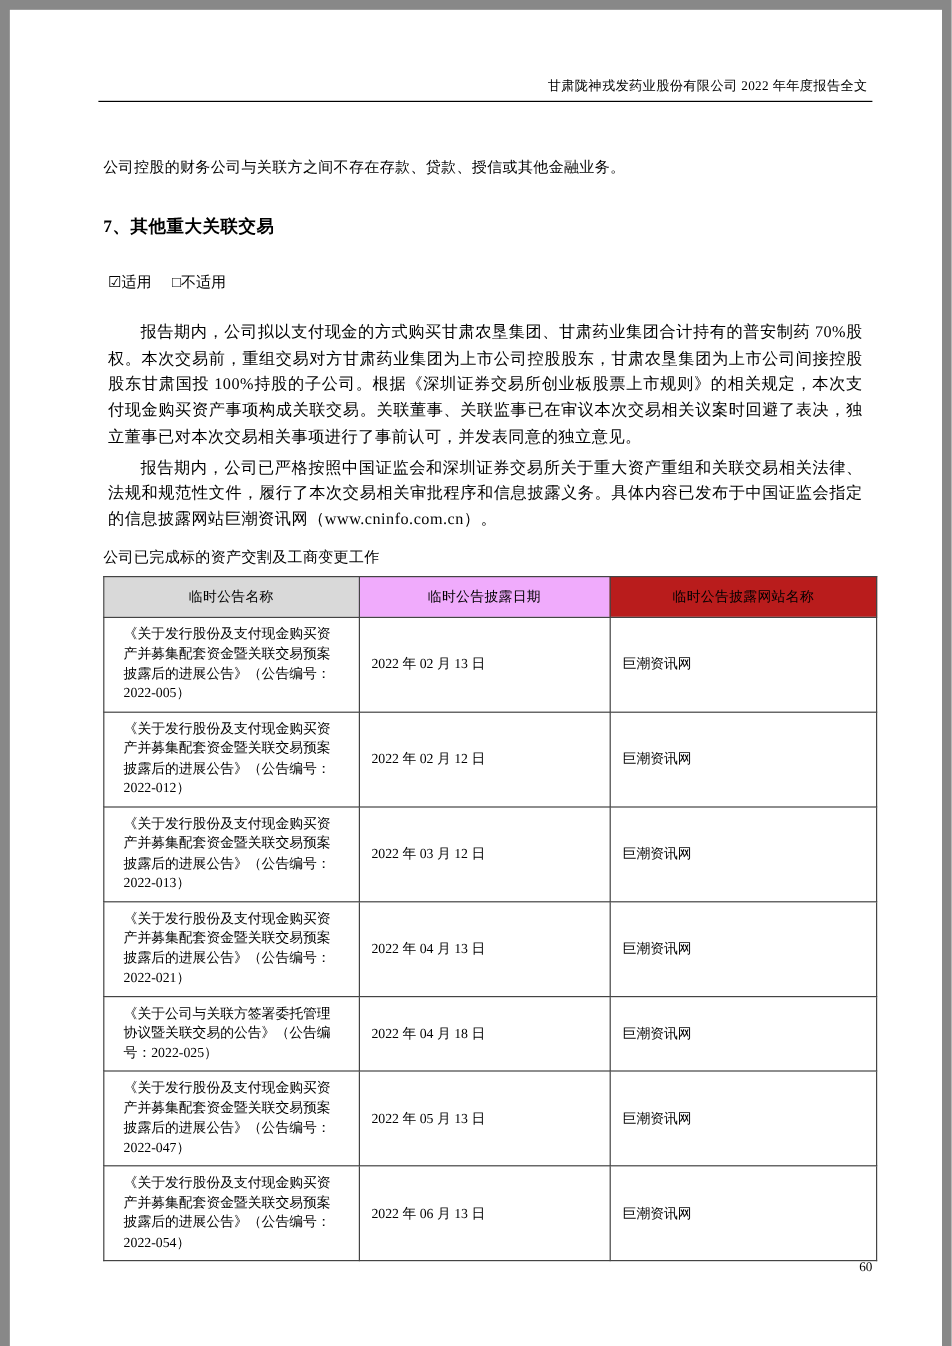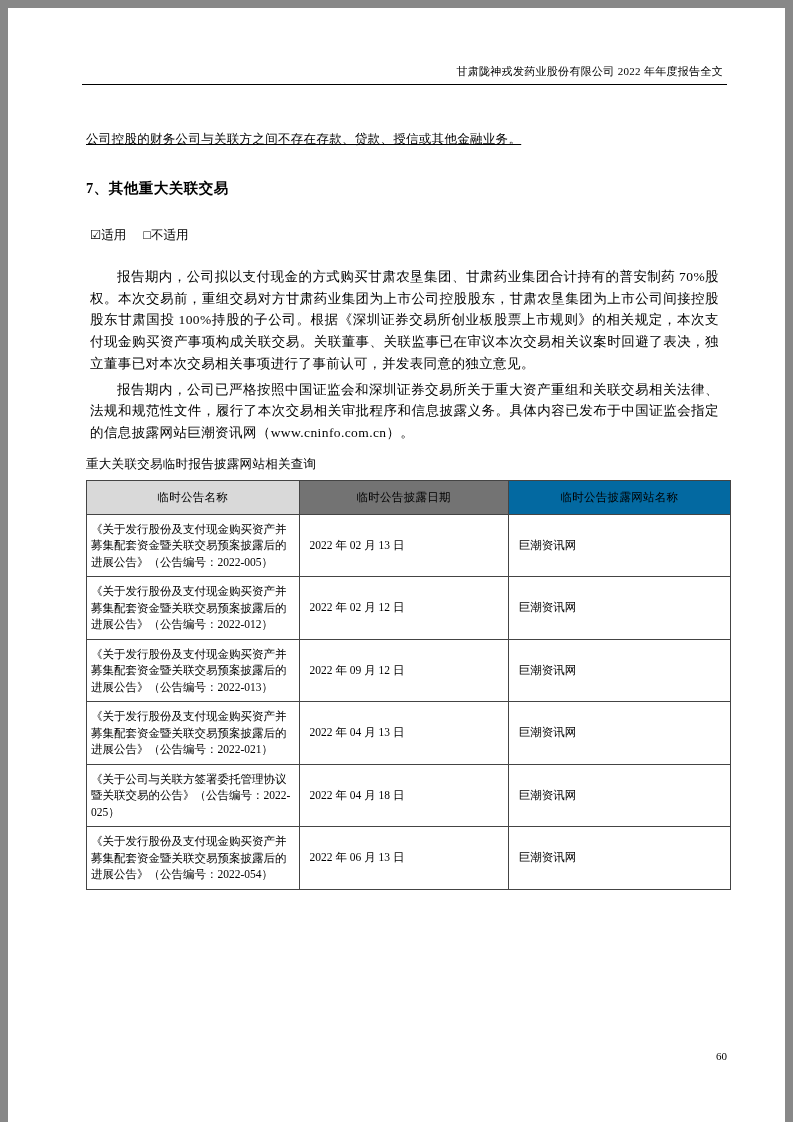--- a/index.html
+++ b/index.html
@@ -39,21 +39,20 @@
   .sec-heading.h7 { margin-top: 31px; }
   .check-line {
     margin-top: 29px;
     font-size: 12.5px;
   }
   .check-item { margin-right: 10px; }
   .plain-body {
     margin-top: 23px;
     font-size: 12.5px;
     letter-spacing: 0.3px;
-    text-decoration: underline;
   }
   .paragraphs { margin-top: 22px; }
   .para {
     font-size: 13.5px;
     line-height: 21.7px;
     text-align: justify;
     text-indent: 2em;
     letter-spacing: 0.4px;
     margin-bottom: 4px;
   }
@@ -75,21 +74,21 @@
     vertical-align: middle;
   }
   table.disclosure th {
     height: 34px;
     letter-spacing: 0.3px;
   }
   col.c1 { width: 33%; }
   col.c2 { width: 32.5%; }
   col.c3 { width: 34.5%; }
   td.name-cell {
-    padding: 6px 4px;
+    padding: 6px 16px;
     line-height: 16.5px;
     text-align: left;
   }
   td.date-cell, td.site-cell {
     padding: 6px 10px;
     text-align: left;
   }
   .page-number {
     position: absolute;
     bottom: 64px;
@@ -117,59 +116,64 @@
     <div class="check-line">
       <span class="check-item">☑适用</span>
       <span class="check-item">□不适用</span>
     </div>
 
     <div class="paragraphs">
       <div class="para">报告期内，公司拟以支付现金的方式购买甘肃农垦集团、甘肃药业集团合计持有的普安制药 70%股权。本次交易前，重组交易对方甘肃药业集团为上市公司控股股东，甘肃农垦集团为上市公司间接控股股东甘肃国投 100%持股的子公司。根据《深圳证券交易所创业板股票上市规则》的相关规定，本次支付现金购买资产事项构成关联交易。关联董事、关联监事已在审议本次交易相关议案时回避了表决，独立董事已对本次交易相关事项进行了事前认可，并发表同意的独立意见。</div>
       <div class="para">报告期内，公司已严格按照中国证监会和深圳证券交易所关于重大资产重组和关联交易相关法律、法规和规范性文件，履行了本次交易相关审批程序和信息披露义务。具体内容已发布于中国证监会指定的信息披露网站巨潮资讯网（www.cninfo.com.cn）。</div>
     </div>
 
-    <div class="table-caption">重大关联交易临时报告披露网站相关查询</div>
+    <div class="table-caption">公司已完成标的资产交割及工商变更工作</div>
 
     <table class="disclosure">
       <colgroup>
           <col class="c1">
           <col class="c2">
           <col class="c3">
         </colgroup>
       <thead>
         <tr>
           <th class="thead-cell" style="background: rgb(217, 217, 217);">临时公告名称</th>
-          <th class="thead-cell" style="background: #737373;">临时公告披露日期</th>
-          <th class="thead-cell" style="background: #0369a1;">临时公告披露网站名称</th>
+          <th class="thead-cell" style="background: #f0abfc;">临时公告披露日期</th>
+          <th class="thead-cell" style="background: #b91c1c;">临时公告披露网站名称</th>
         </tr>
       </thead>
       <tbody>
         <tr>
           <td class="name-cell">《关于发行股份及支付现金购买资产并募集配套资金暨关联交易预案披露后的进展公告》（公告编号：2022-005）</td>
           <td class="date-cell">2022 年 02 月 13 日</td>
           <td class="site-cell">巨潮资讯网</td>
         </tr>
         <tr>
           <td class="name-cell">《关于发行股份及支付现金购买资产并募集配套资金暨关联交易预案披露后的进展公告》（公告编号：2022-012）</td>
           <td class="date-cell">2022 年 02 月 12 日</td>
           <td class="site-cell">巨潮资讯网</td>
         </tr>
         <tr>
           <td class="name-cell">《关于发行股份及支付现金购买资产并募集配套资金暨关联交易预案披露后的进展公告》（公告编号：2022-013）</td>
-          <td class="date-cell">2022 年 09 月 12 日</td>
+          <td class="date-cell">2022 年 03 月 12 日</td>
           <td class="site-cell">巨潮资讯网</td>
         </tr>
         <tr>
           <td class="name-cell">《关于发行股份及支付现金购买资产并募集配套资金暨关联交易预案披露后的进展公告》（公告编号：2022-021）</td>
           <td class="date-cell">2022 年 04 月 13 日</td>
           <td class="site-cell">巨潮资讯网</td>
         </tr>
         <tr>
           <td class="name-cell">《关于公司与关联方签署委托管理协议暨关联交易的公告》（公告编号：2022-025）</td>
           <td class="date-cell">2022 年 04 月 18 日</td>
+          <td class="site-cell">巨潮资讯网</td>
+        </tr>
+        <tr>
+          <td class="name-cell">《关于发行股份及支付现金购买资产并募集配套资金暨关联交易预案披露后的进展公告》（公告编号：2022-047）</td>
+          <td class="date-cell">2022 年 05 月 13 日</td>
           <td class="site-cell">巨潮资讯网</td>
         </tr>
         <tr>
           <td class="name-cell">《关于发行股份及支付现金购买资产并募集配套资金暨关联交易预案披露后的进展公告》（公告编号：2022-054）</td>
           <td class="date-cell">2022 年 06 月 13 日</td>
           <td class="site-cell">巨潮资讯网</td>
         </tr>
       </tbody>
     </table>
 

